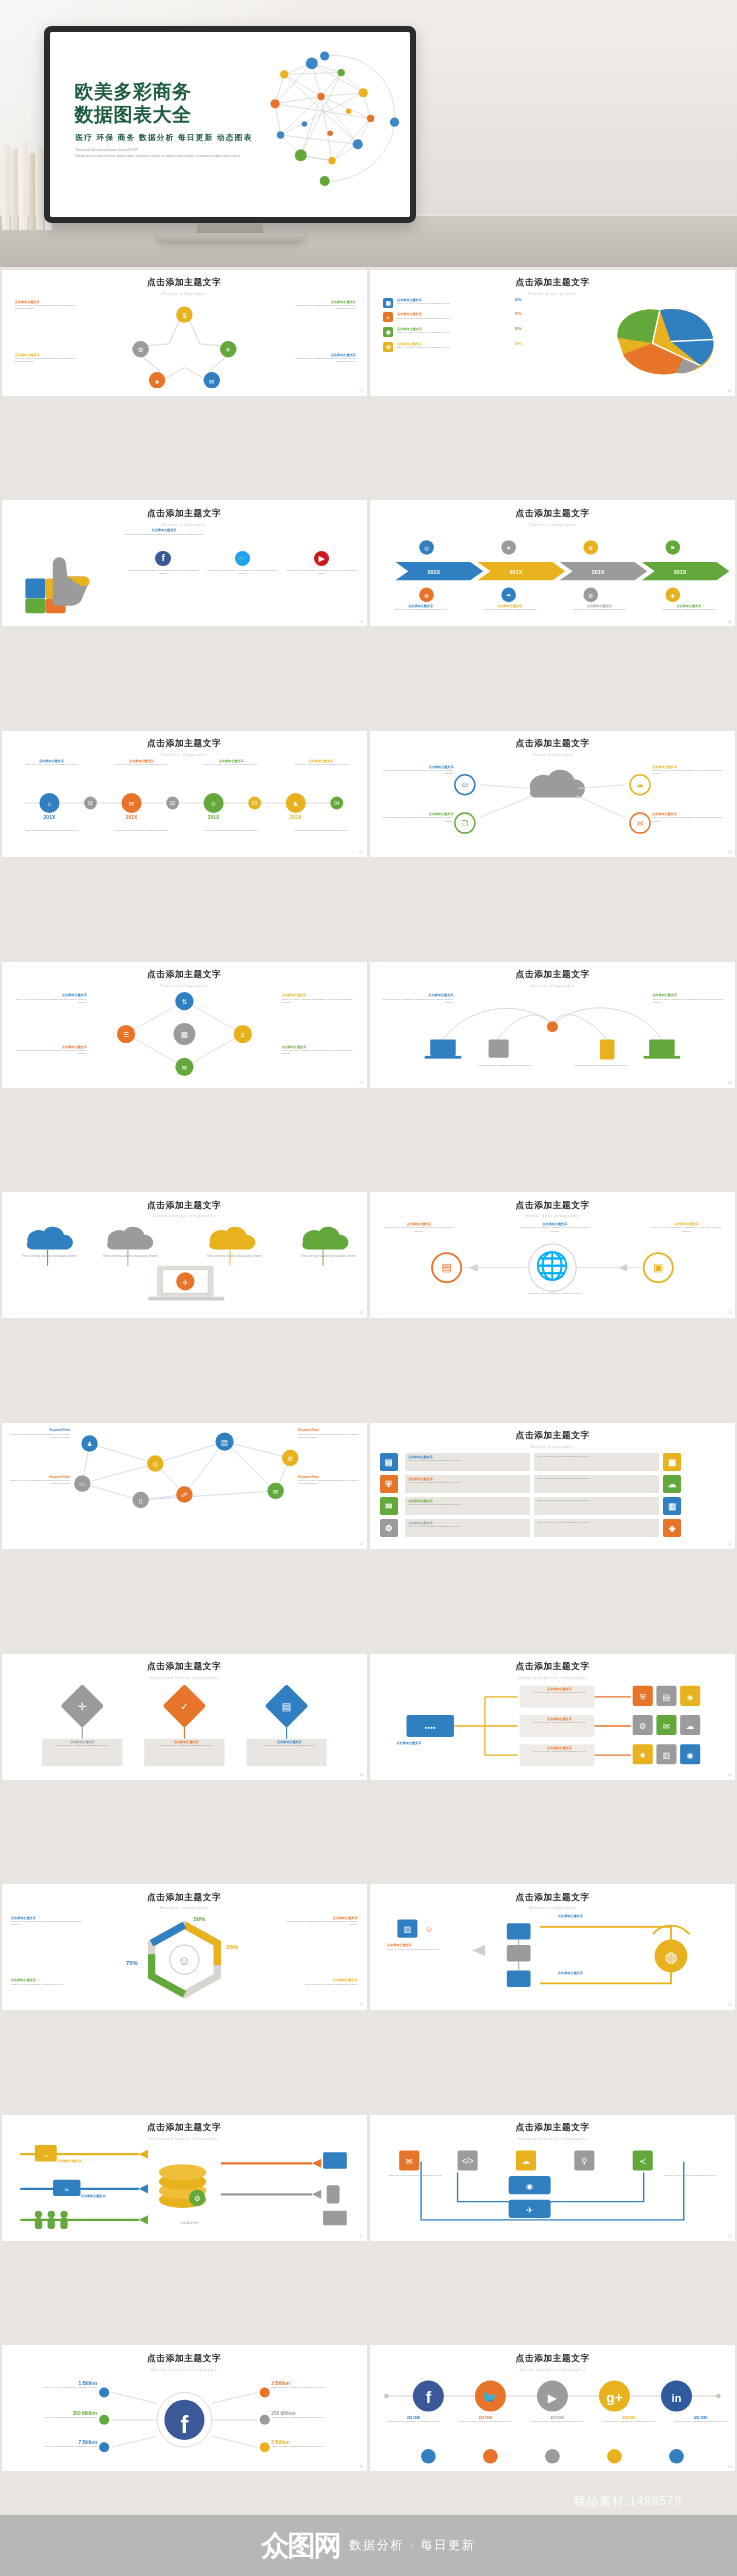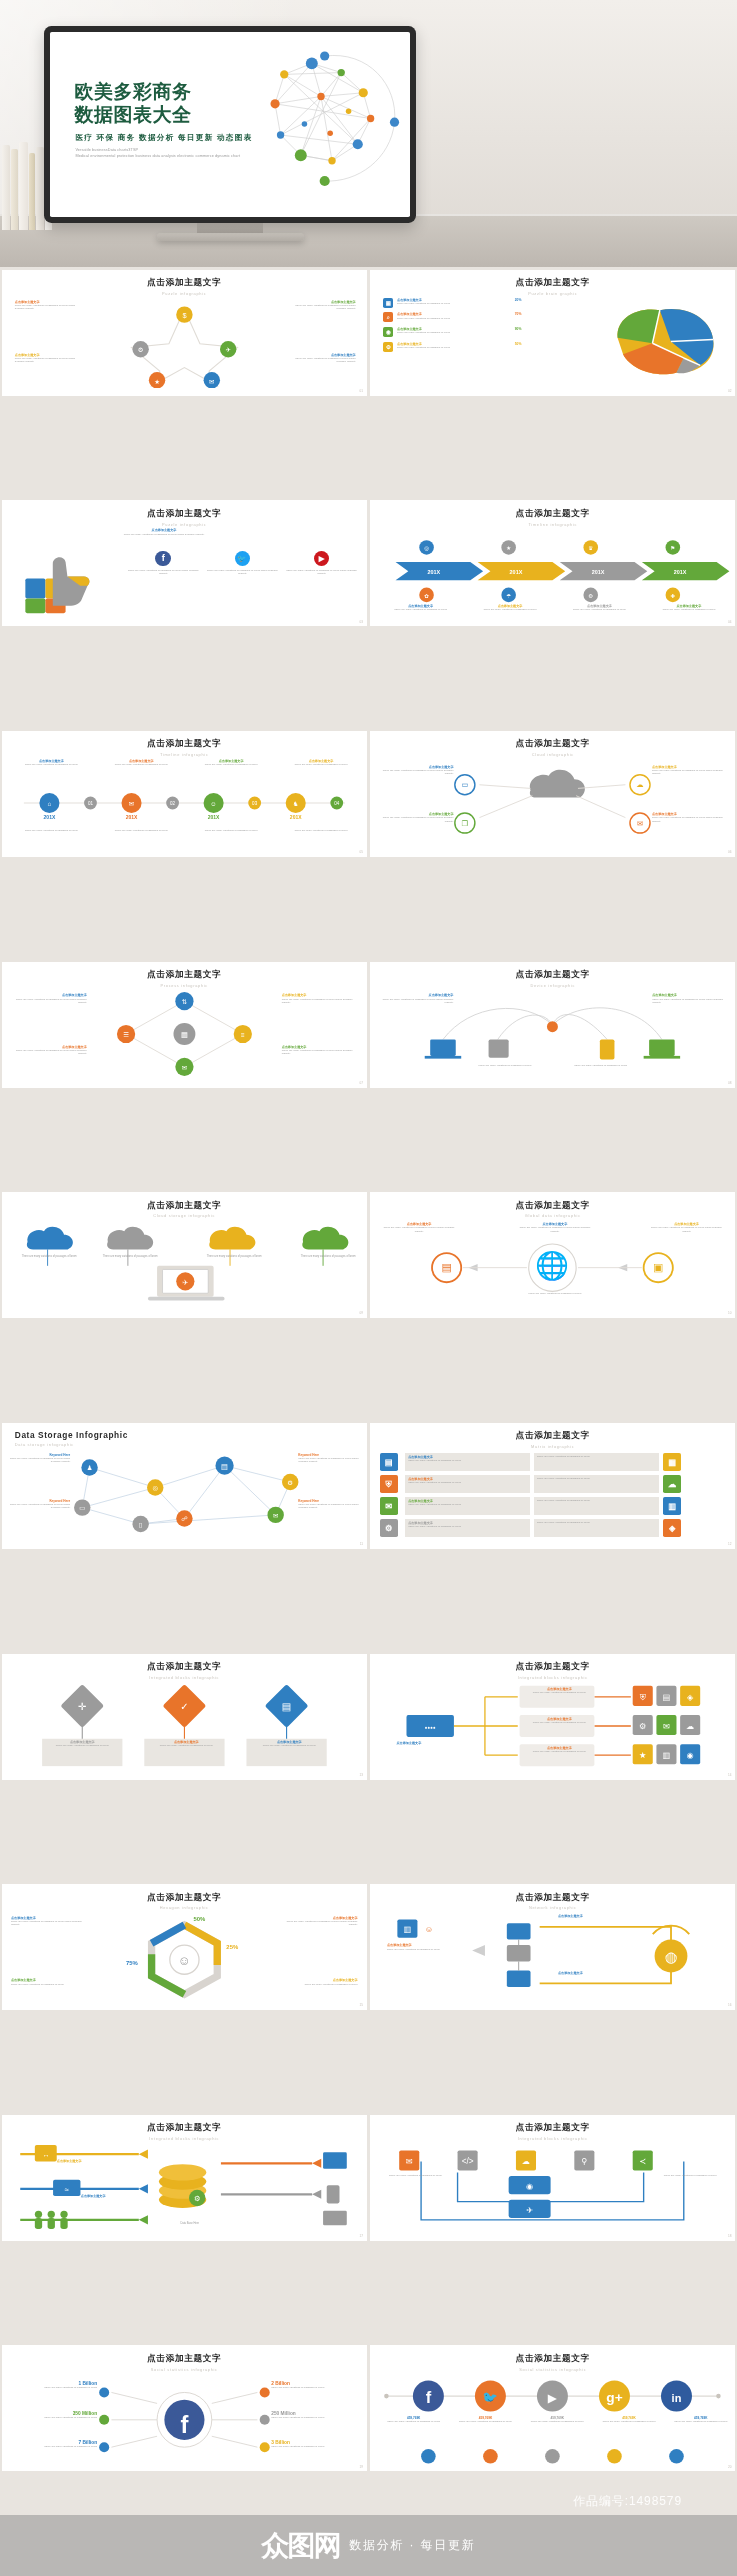--- a/index.html
+++ b/index.html
@@ -609,24 +609,20 @@
           <div class="lt">There are many variations of passages of lorem ipsum available majority</div>
           </div>
         <div style="position:absolute;left:145px;top:74px;width:79px;text-align:center">
           <div class="lt">There are many variations of passages of lorem</div>
           </div>
       </div>
       <div class="pg">10</div>
     </div>
 
     <div class="slide">
-      <div class="sl-head" style="text-align:left;padding-left:13px">
-        <div class="sl-title left" style="padding-left:0">Data Storage Infographic</div>
-        <div class="sl-sub" style="text-align:left">Data storage infographic</div>
-        </div>
       <div class="sl-body">
         <svg class="svgbox" viewBox="0 0 400 100">
           <g stroke="#c9d8e6" stroke-width=".9" fill="none">
             <path d="M96 22 L168 44 L244 20 L316 38 M96 22 L88 66 L168 44 L200 78 L244 20 M88 66 L152 84 L200 78 M316 38 L300 74 L244 20 M152 84 L300 74"></path>
           </g>
           <circle cx="96" cy="22" r="9" fill="#2f7fc1"></circle>
             <text x="96" y="25" font-size="7" fill="#fff" text-anchor="middle">♟</text>
           <circle cx="168" cy="44" r="9" fill="#e8b21e"></circle>
             <text x="168" y="47" font-size="7" fill="#fff" text-anchor="middle">◎</text>
           <circle cx="244" cy="20" r="10" fill="#2f7fc1"></circle>
@@ -1102,16 +1098,16 @@
       </div>
       <div class="pg">20</div>
     </div>
 
   </div>
 
   <div class="wm">
     <span class="wm-logo">众图网</span>
     <span class="wm-txt">数据分析 · 每日更新</span>
   </div>
-  <div class="wm-id" style="bottom:auto;top:2493px;position:absolute">作品编号:1498579</div>
+  <div class="wm-id" style="bottom:auto;top:2493px;position:absolute">精品素材:1498579</div>
 
 </div>
 
 
 </body></html>

